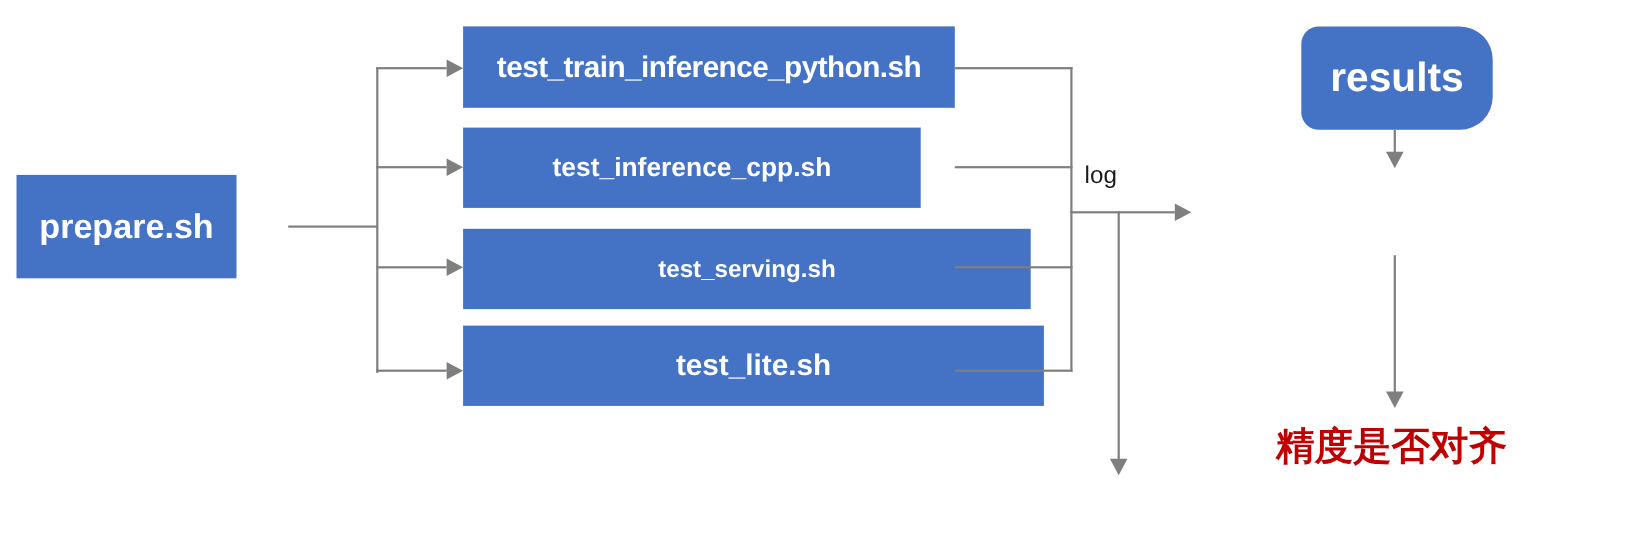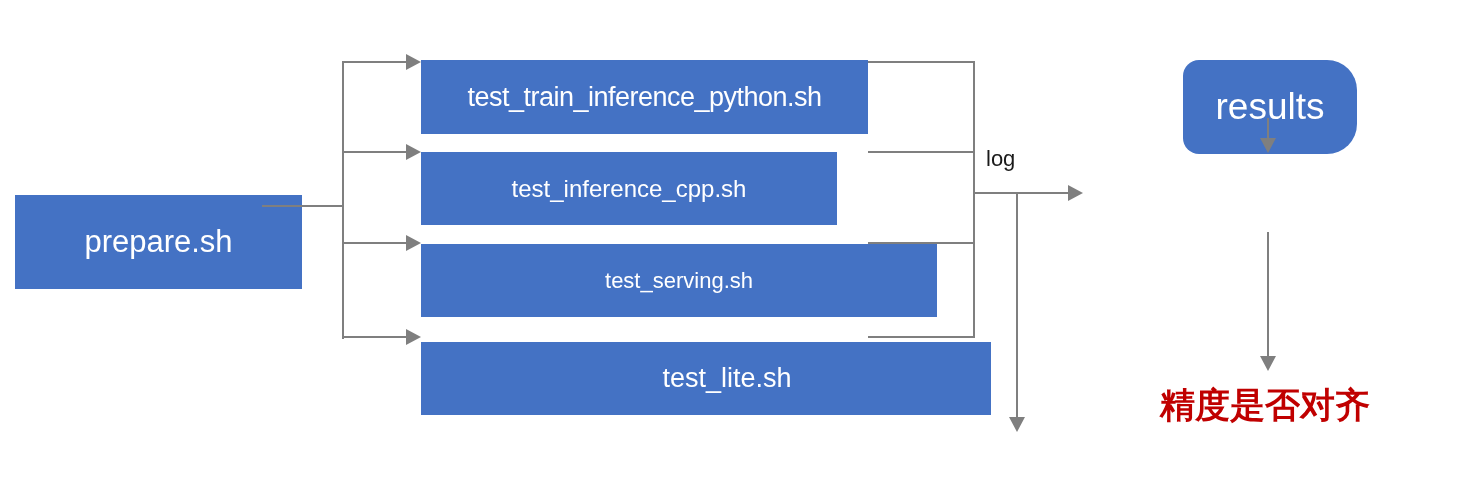--- a/index.html
+++ b/index.html
@@ -22,24 +22,23 @@
     background: var(--bg);
     overflow: hidden;
   }
   .node {
     position: absolute;
     background: var(--node-fill);
     color: var(--node-text);
     display: flex;
     align-items: center;
     justify-content: center;
-    font-weight: normal;
+    font-weight: bold;
     text-align: center;
     white-space: nowrap;
-    margin-top: 36px;
   }
   .line {
     position: absolute;
     background: var(--connector);
   }
   .arrow-r {
     position: absolute;
     width: 0; height: 0;
     border-top: 8px solid transparent;
     border-bottom: 8px solid transparent;
@@ -63,25 +62,25 @@
     text-align: center;
   }
   .label-red {
     color: var(--annotation);
     font-size: 35px;
     font-weight: 700;
     font-family: Liberation Serif, serif;
   }
 
   
-  #n-prepare      { left: 15px;   top: 159px; width: 287px; height: 94px; font-size: 31px; }
+  #n-prepare      { left: 15px;   top: 159px; width: 200px; height: 94px; font-size: 31px; }
   #n-test-train   { left: 421px;  top: 24px;  width: 447px; height: 74px; font-size: 27px; letter-spacing: -0.5px; }
   #n-test-cpp     { left: 421px;  top: 116px; width: 416px; height: 73px; font-size: 24px; }
   #n-test-serving { left: 421px;  top: 208px; width: 516px; height: 73px; font-size: 22px; }
-  #n-test-lite    { left: 421px;  top: 306px; width: 528px; height: 73px; font-size: 27px; padding-left: 42px; }
+  #n-test-lite    { left: 421px;  top: 296px; width: 528px; height: 73px; font-size: 27px; }
   #n-compare      { left: 1083px; top: 153px; width: 374px; height: 79px; font-size: 32px; }
   #n-results      { left: 1183px; top: 24px;  width: 174px; height: 94px; font-size: 37px;
                     border-radius: 16px 30px 30px 16px; }
 
   
   #c-prep-out   { left: 262px;  top: 205px; width: 81px;  height: 2px; }
   #c-branch-v   { left: 342px;  top: 61px;  width: 2px;   height: 278px; }
   #c-b1         { left: 342px;  top: 61px;  width: 64px;  height: 2px; }
   #c-b2         { left: 342px;  top: 151px; width: 64px;  height: 2px; }
   #c-b3         { left: 342px;  top: 242px; width: 64px;  height: 2px; }

